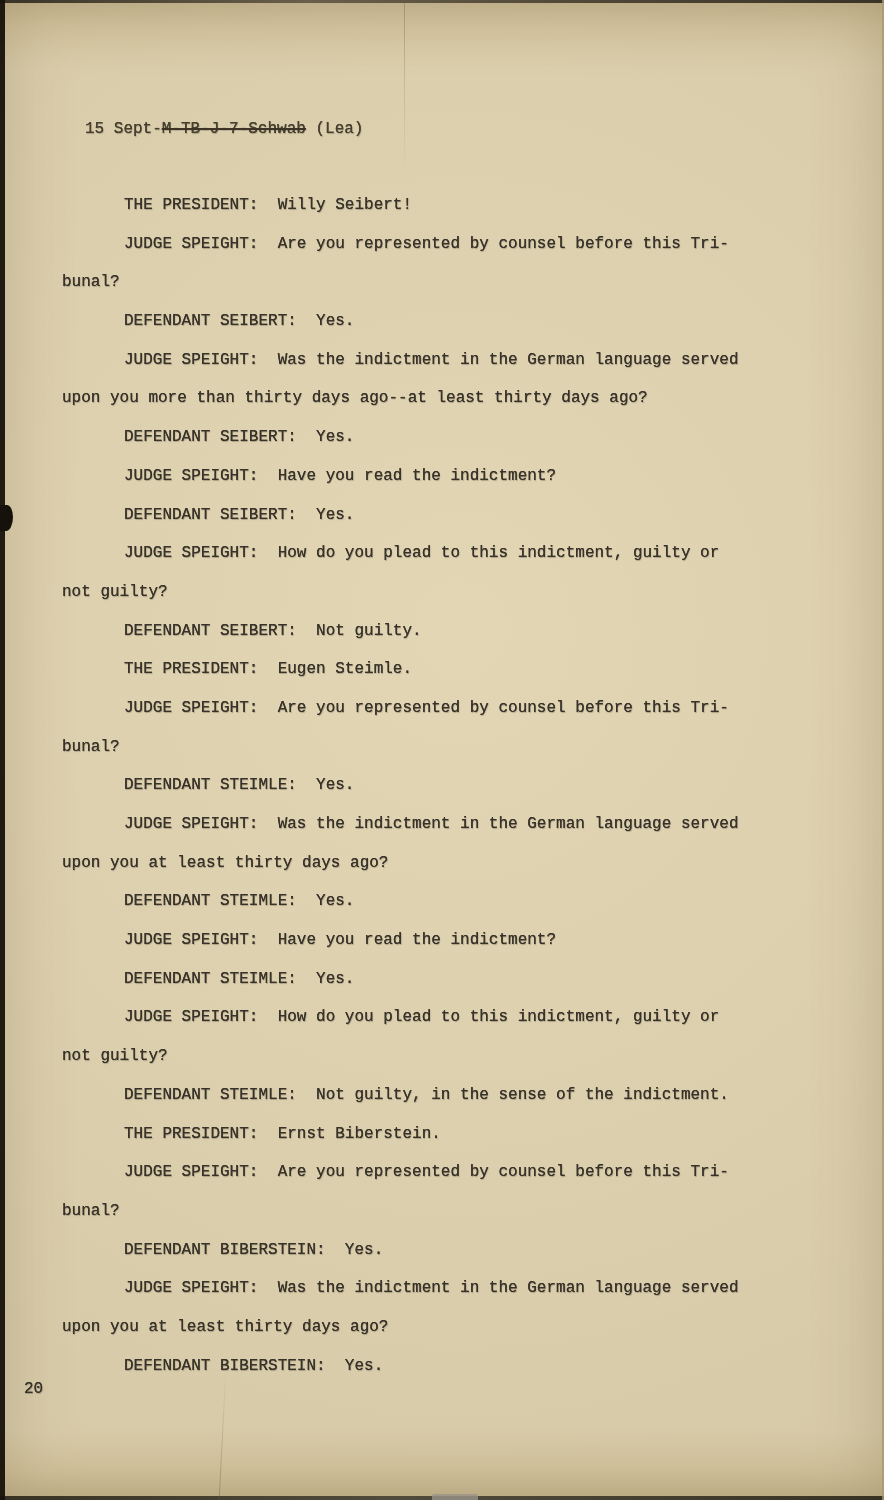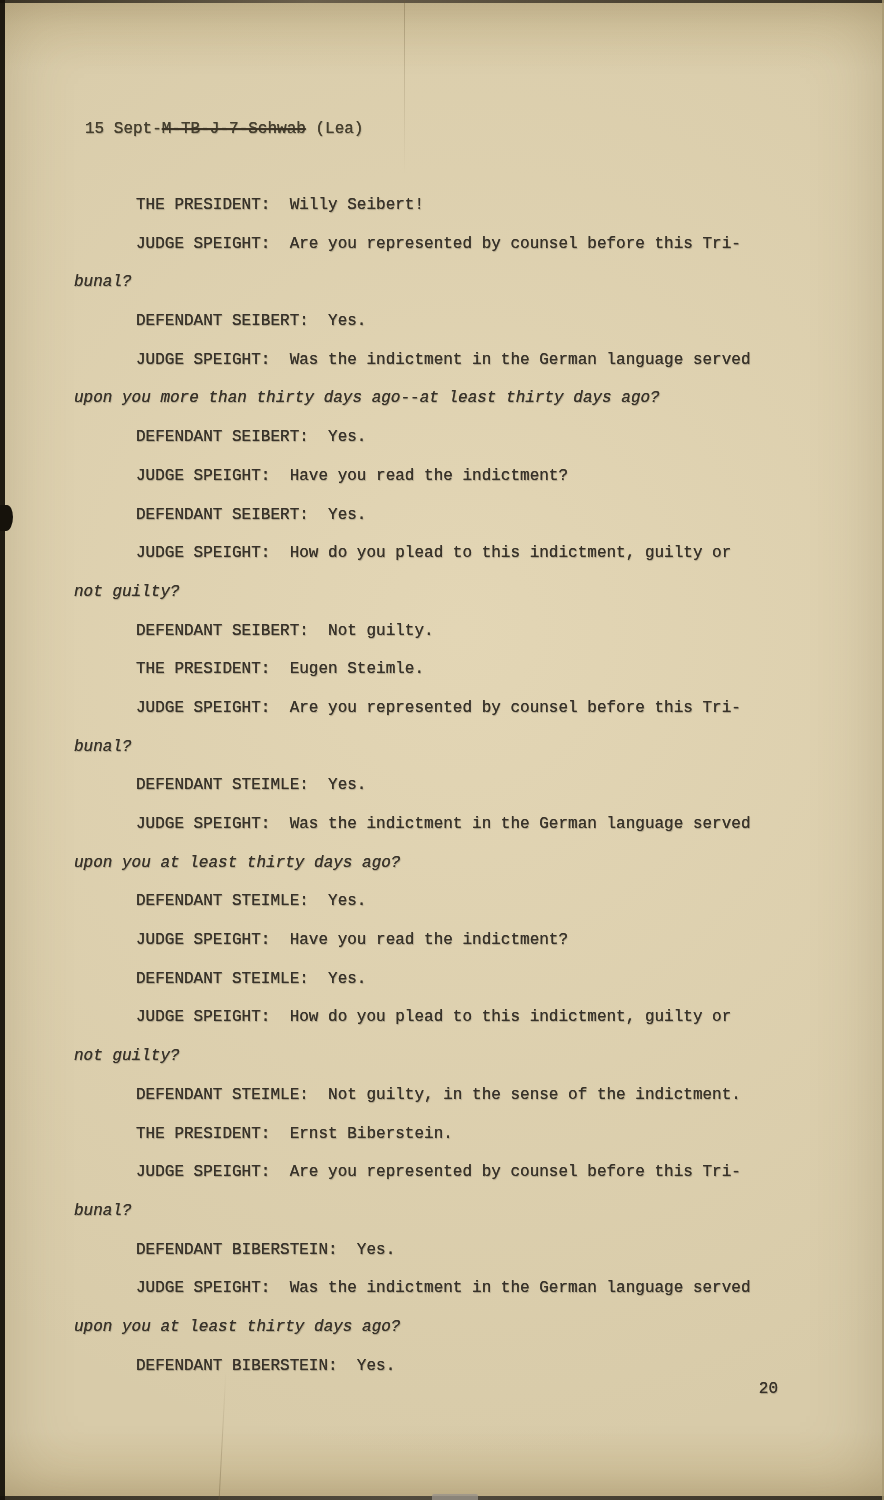--- a/index.html
+++ b/index.html
@@ -72,31 +72,31 @@
   .header .struck {
     text-decoration: line-through;
     text-decoration-thickness: 2px;
     text-decoration-color: rgba(60,52,38,0.85);
   }
   .header-line2 {
     opacity: 0.8;
     letter-spacing: 0.5px;
   }
   .body-text {
-    position: absolute; left: 62px; top: 186px; width: 770px; margin-left: 12px;
+    position: absolute; left: 62px; top: 186px; width: 770px;
   }
   .line {
     height: 38.7px;
     line-height: 38.7px;
   }
   .line.indent { padding-left: 62px; }
-  .line.flush  { padding-left: 0; font-style: italic; }
+  .line.flush  { padding-left: 0; }
   .page-number {
     position: absolute; left: 0; right: 0; top: 1380px;
-    text-align: right;
+    text-align: left;
     padding-right: 106px;
     padding-left: 24px;
   }
 </style>
 </head>
 <body>
 
 <div class="page">
 
   <div class="edge-top"></div>

